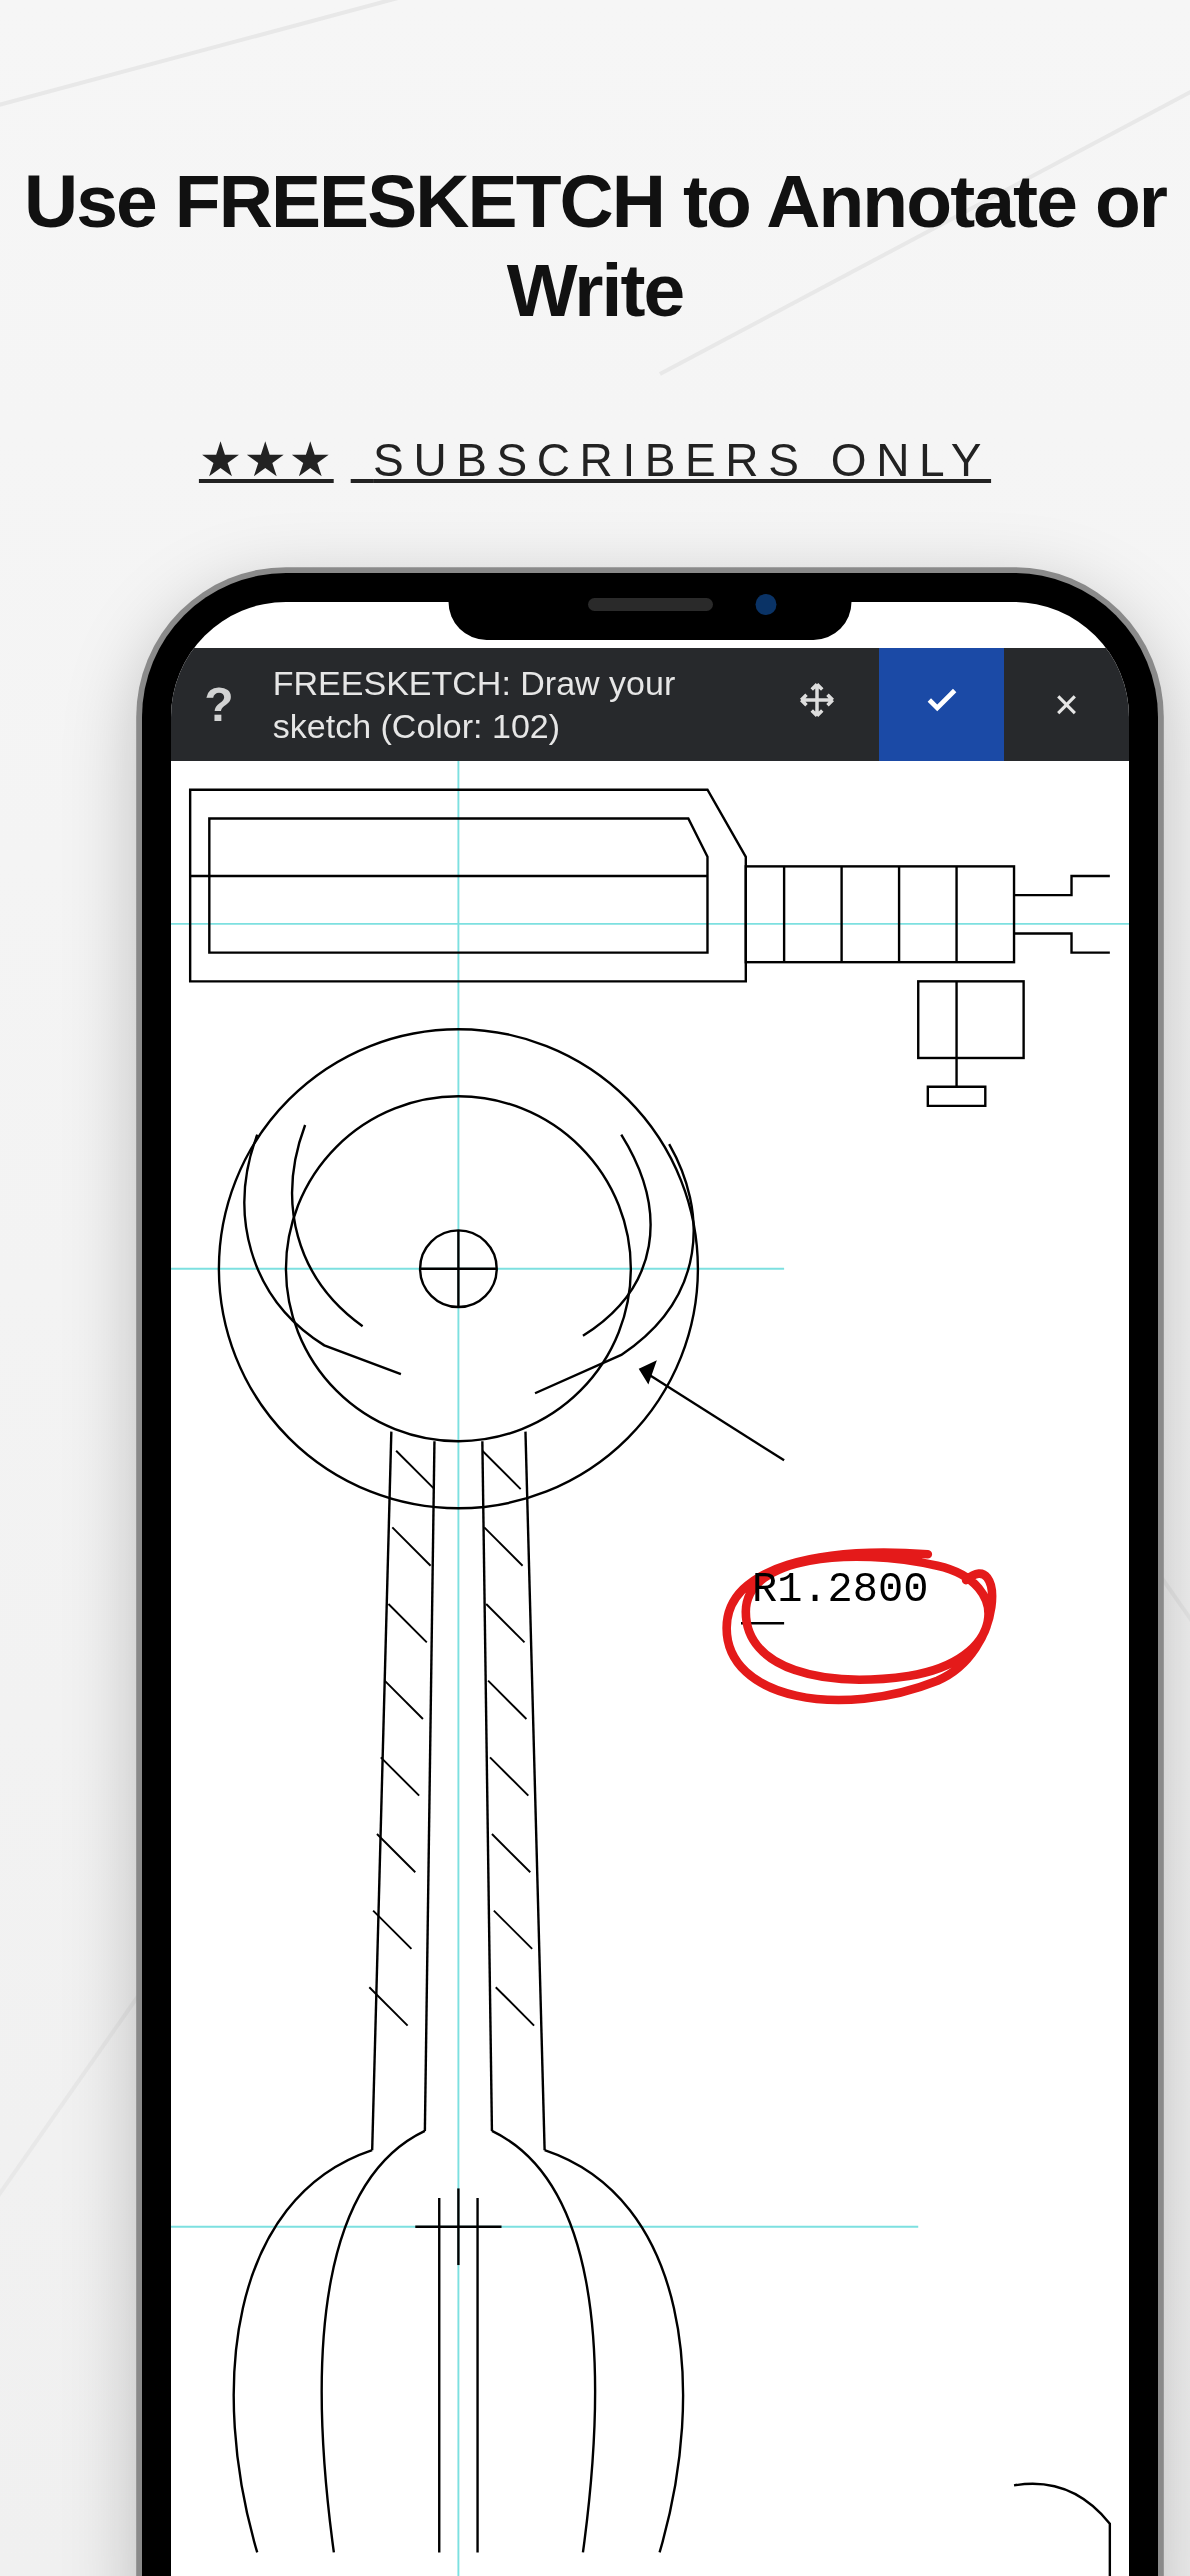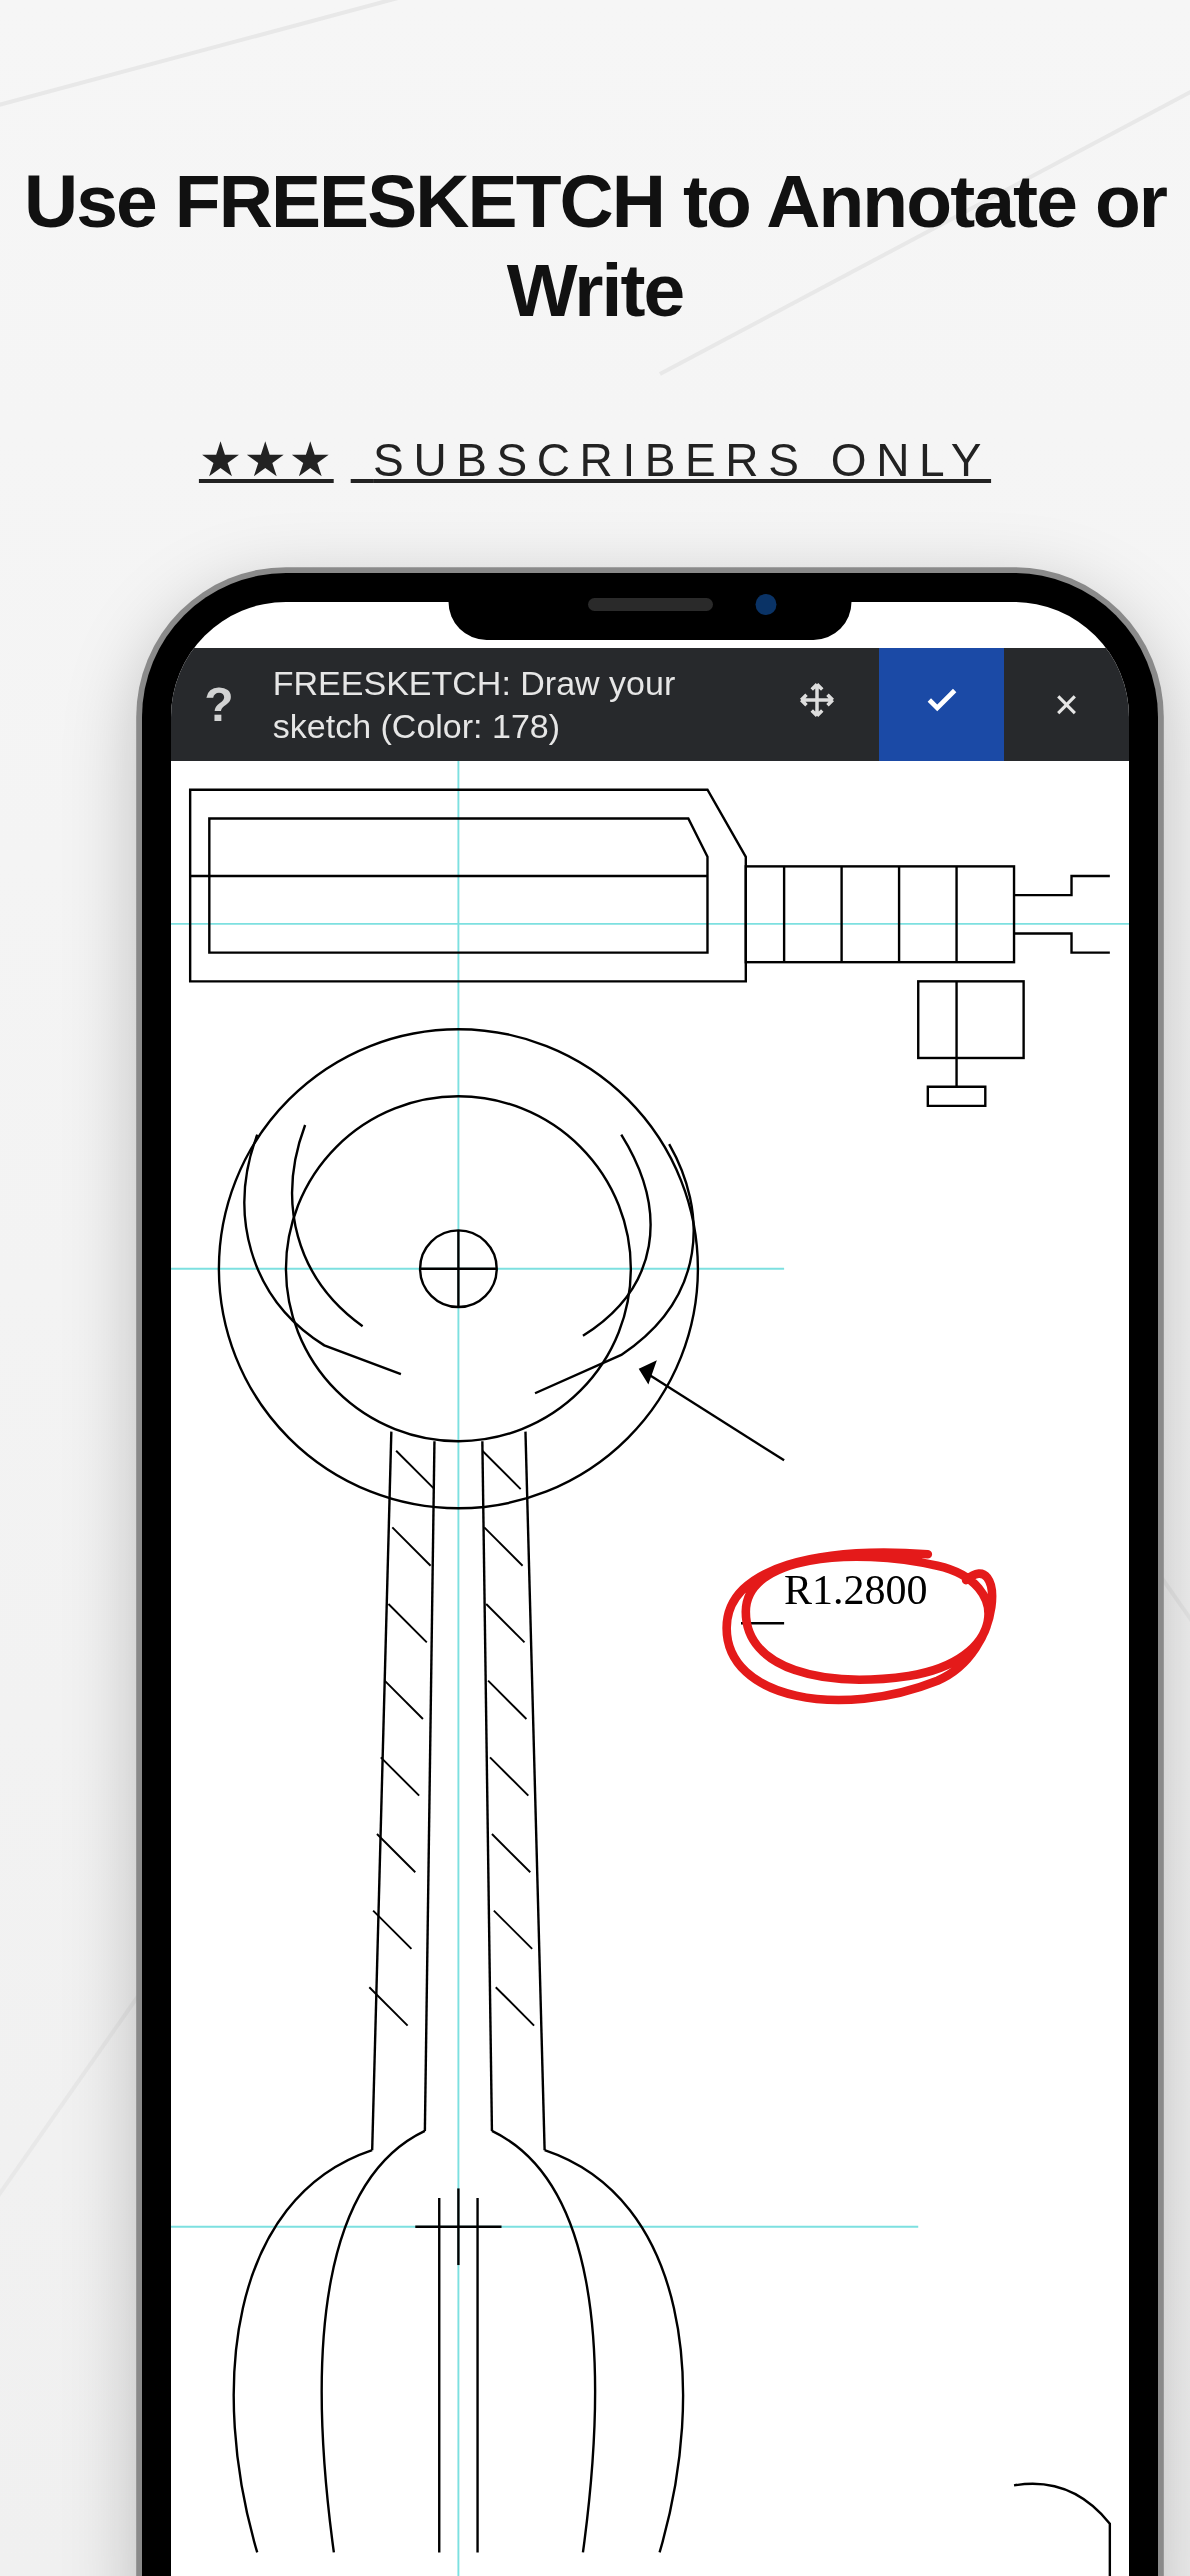--- a/index.html
+++ b/index.html
@@ -87,22 +87,22 @@
   .tb-confirm svg { width: 38px; height: 38px; }
   .tb-close { font-size: 42px; }
 
   
   .canvas {
     position: absolute; left: 0; top: 159px; right: 0; bottom: 113px;
     background: #fff;
   }
   .canvas svg { position: absolute; inset: 0; width: 100%; height: 100%; }
   .dimlabel {
-    position: absolute; left: 613px; top: 805px;
-    font-size: 42px; color: #000; font-family: Liberation Serif, serif;
+    position: absolute; left: 581px; top: 805px;
+    font-size: 42px; color: #000; font-family: Liberation Mono, monospace;
   }
 </style>
 </head>
 <body>
 
 <div class="bgline" style="left:-192px; top:0; width:1150px; height:3.8px; transform:rotate(-15deg);"></div>
 <div class="bgline" style="right:-287px; top:1342px; width:958px; height:3.8px; transform:rotate(55deg);"></div>
 <div class="bgline" style="left:-287px; top:1917px; width:958px; height:3.8px; transform:rotate(-55deg);"></div>
 <div class="bgline" style="right:-192px; top:192px; width:767px; height:3.8px; transform:rotate(-28deg);"></div>
 
@@ -121,21 +121,21 @@
     <div class="speaker"></div>
     <div class="cam"></div>
   </div>
 
   <div class="screen">
 
     <div class="topbar">
       <div class="tb-help">?</div>
       <div class="tb-title">
         <span>FREESKETCH: Draw your</span><br>
-        <span>sketch (Color: 178)</span>
+        <span>sketch (Color: 102)</span>
       </div>
       <div class="tb-btn tb-move">
         <span>
           <svg viewBox="0 0 24 24" fill="none" stroke="#ddd" stroke-width="2">
             <path d="M12 3v18M3 12h18M12 3l-3 3M12 3l3 3M12 21l-3-3M12 21l3-3M3 12l3-3M3 12l3 3M21 12l-3-3M21 12l-3 3"></path>
           </svg>
         </span>
       </div>
       <div class="tb-btn tb-confirm">
         <span>

